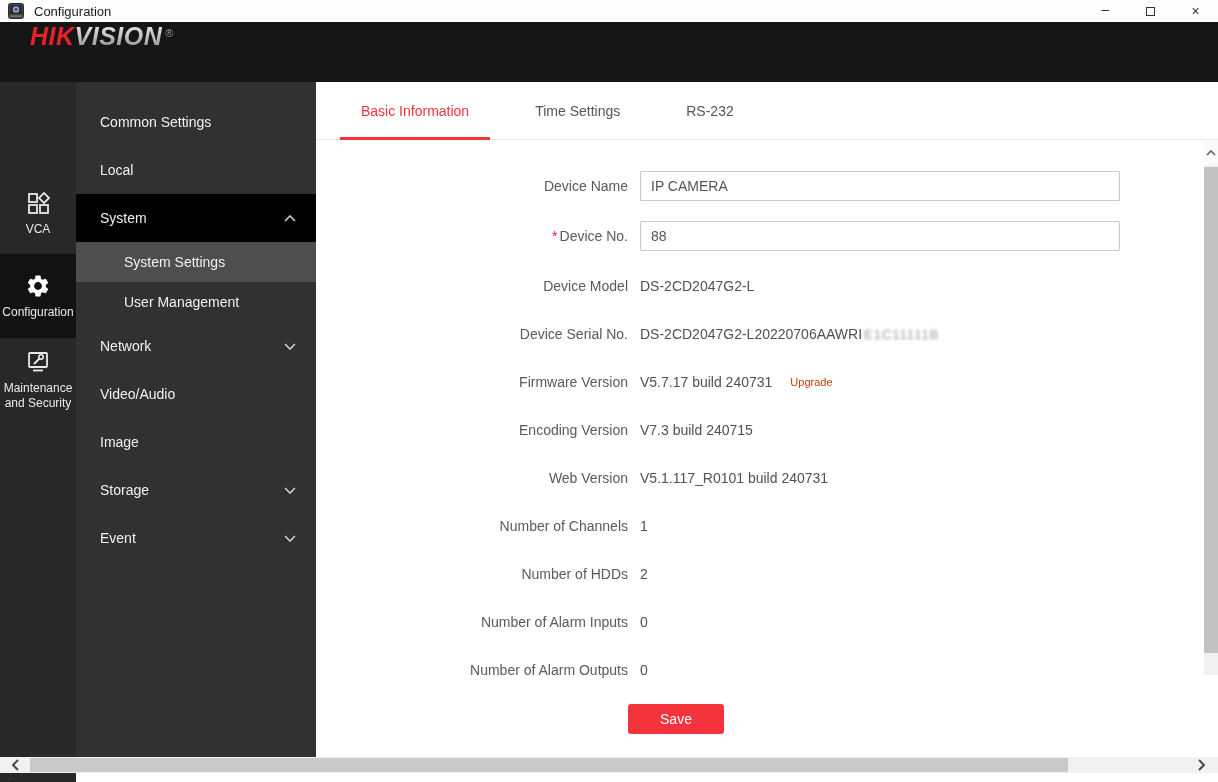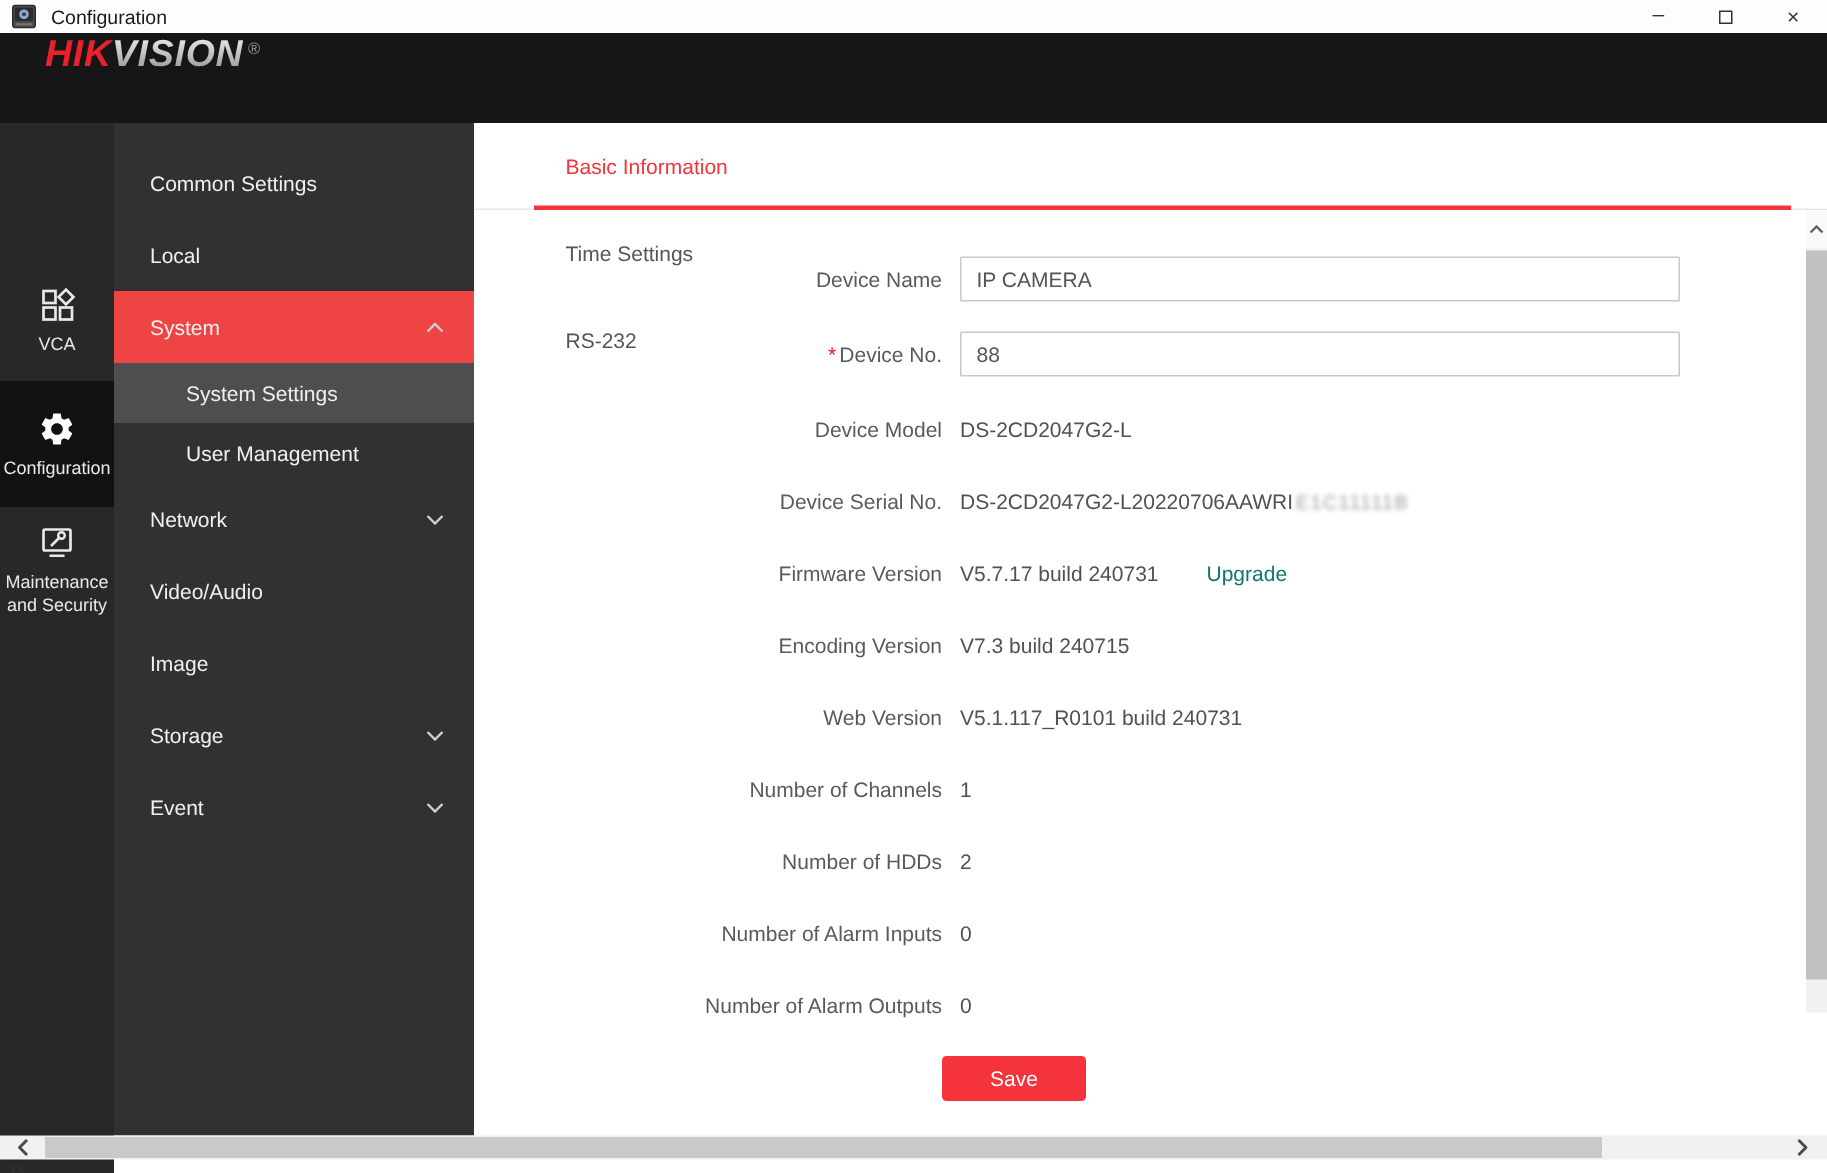--- a/index.html
+++ b/index.html
@@ -61,37 +61,37 @@
     background:#313131;
   }
   .menu-item {
     position:absolute; left:0; width:240px; display:flex; align-items:center;
     color:#f0f0f0; font-size:14px; cursor:pointer; padding-left:24px;
   }
   .menu-item.sub { padding-left:48px; }
   .menu-item .chev { position:absolute; right:20px; display:flex; align-items:center; }
   .mi-common   { top:16px;  height:48px; }
   .mi-local    { top:64px;  height:48px; }
-  .mi-system   { top:112px; height:48px; background:#ef4444; }
+  .mi-system   { top:112px; height:48px; background:#000000; }
   .mi-syssett  { top:160px; height:40px; background:#4e4e4e; }
   .mi-usermgmt { top:200px; height:40px; }
   .mi-network  { top:240px; height:48px; }
   .mi-video    { top:288px; height:48px; }
   .mi-image    { top:336px; height:48px; }
   .mi-storage  { top:384px; height:48px; }
   .mi-event    { top:432px; height:48px; }
 
   
   .content {
     position:absolute; left:316px; top:82px; width:902px; height:675px;
     background:#ffffff;
   }
   .tabsbar {
     position:absolute; left:0; top:0; width:100%; height:58px;
-    border-bottom:1px solid #e6e6e6; display:flex; padding-left:40px;flex-direction:column;
+    border-bottom:1px solid #e6e6e6; display:flex; padding-left:24px;
   }
   .tab {
     height:58px; line-height:58px; padding:0 21px; font-size:14px; color:#555;
     cursor:pointer; margin-right:24px; white-space:nowrap;
   }
   .tab.active { color:#f5333d; border-bottom:3px solid #f5333d; }
 
   .form-row {
     position:absolute; left:0; width:860px; height:48px;
     display:flex; align-items:center;padding-left:12px;
@@ -102,21 +102,21 @@
   }
   .form-row .fctrl { margin-left:12px; display:flex; align-items:center; }
   .req { color:#e8212c; margin-right:2px; font-size:14px; }
   .tinput {
     width:480px; height:30px; border:1px solid #c8c8c8; border-radius:1px;
     padding:0 10px; font-size:14px; color:#555; outline:none;
     font-family:"Liberation Sans", sans-serif; background:#fff;
   }
   .fvalue { font-size:14px; color:#515151; white-space:nowrap; }
   .redacted { color:#9a9a9a; filter:blur(1.6px); letter-spacing:1px; font-size:13px; margin-left:2px; }
-  .link { color:#0f766e; font-size:14px; margin-left:32px; cursor:pointer; }
+  .link { color:#c2410c; font-size:11px; margin-left:18px; cursor:pointer; }
 
   .r0  { top:80px; }  .r1  { top:130px; } .r2  { top:180px; } .r3  { top:228px; }
   .r4  { top:276px; } .r5  { top:324px; } .r6  { top:372px; } .r7  { top:420px; }
   .r8  { top:468px; } .r9  { top:516px; } .r10 { top:564px; }
 
   .save-btn {
     position:absolute; left:312px; top:622px; width:96px; height:30px;
     background:#f5333d; color:#ffffff; font-size:14px; border:none; border-radius:3px;
     cursor:pointer; font-family:"Liberation Sans", sans-serif;
   }

